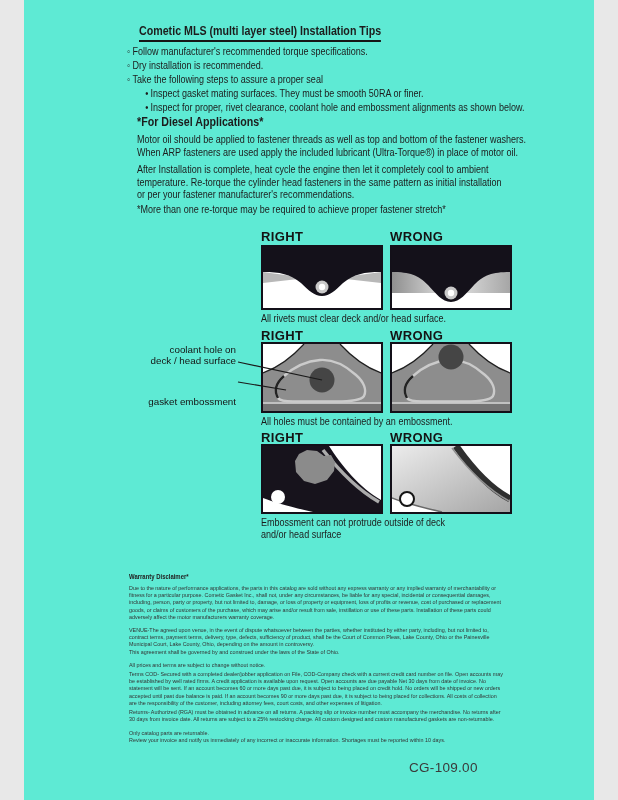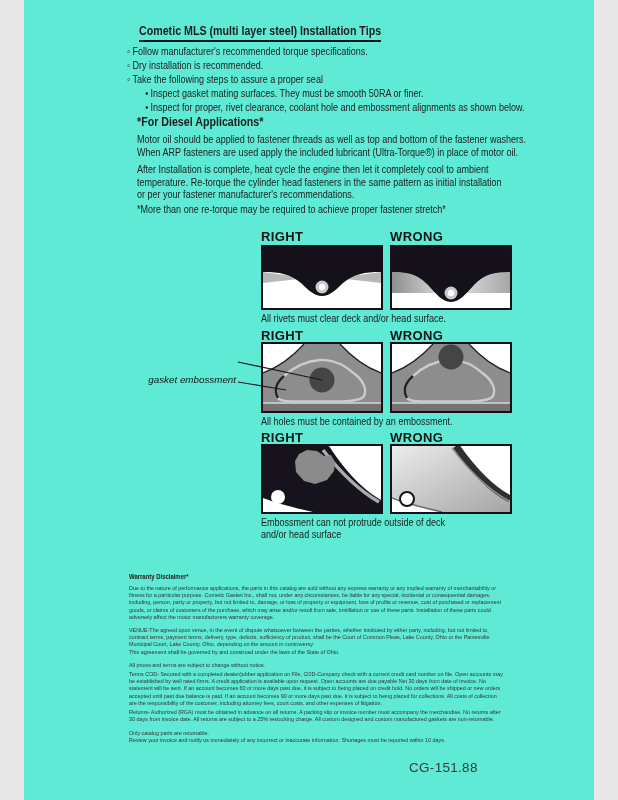--- a/index.html
+++ b/index.html
@@ -126,21 +126,23 @@
     <rect x="0" y="60" width="118" height="7" fill="#747474"></rect>
     <path d="M0,0 H41 C31,11 16,23 0,29 Z" fill="#ffffff"></path>
     <path d="M41,0 C31,11 16,23 0,29" fill="none" stroke="#1f1f1f" stroke-width="1.3"></path>
     <path d="M118,0 H77 C87,11 102,23 118,29 Z" fill="#ffffff"></path>
     <path d="M77,0 C87,11 102,23 118,29" fill="none" stroke="#1f1f1f" stroke-width="1.3"></path>
     <path d="M15,54 C11,47 13,39 21,32 C31,23 44,17 57,16 C71,15 83,22 93,31 C101,38 104,46 101,52 C98,56.5 88,57.5 73,57.5 L30,57.5 C22,57.5 17,57 15,54 Z" fill="none" stroke="#cbcbcb" stroke-width="2.4"></path>
     <path d="M15,54 C11,47 13,39 21,32" fill="none" stroke="#232323" stroke-width="2.4"></path>
     <circle cx="59" cy="13" r="12.5" fill="#454545"></circle>
   </svg>
 
-  <div class="abs callout" style="top:374px;font-style:italic;">gasket embossment</div>
+  <div class="abs callout" style="top:344px;">coolant hole on
+deck / head surface</div>
+  <div class="abs callout" style="top:396px;">gasket embossment</div>
 
   <svg class="abs" style="left:205px;top:340px;" width="100" height="56" viewBox="0 0 100 56" aria-hidden="true">
     <line x1="9" y1="22" x2="93" y2="40" stroke="#1a1a1a" stroke-width="1.2"></line>
     <line x1="9" y1="42" x2="57" y2="50" stroke="#1a1a1a" stroke-width="1.2"></line>
   </svg>
 
   <div class="abs caption cx" style="left:237px;top:416px;">All holes must be contained by an embossment.</div>
 
   <div class="dlabel" style="left:237px;top:431px;">RIGHT</div>
   <div class="dlabel" style="left:366px;top:431px;">WRONG</div>
@@ -185,15 +187,15 @@
   <div class="abs legal ml cx93" style="top:671px;">Terms COD- Secured with a completed dealer/jobber application on File, COD-Company check with a current credit card number on file.  Open accounts may
 be established by well rated firms.  A credit application is available upon request.  Open accounts are due payable Net 30 days from date of invoice.  No
 statement will be sent.  If an account becomes 60 or more days past due, it is subject to being placed on credit hold.  No orders will be shipped or new orders
 accepted until past due balance is paid.  If an account becomes 90 or more days past due, it is subject to being placed for collections.  All costs of collection
 are the responsibility of the customer, including attorney fees, court costs, and other expenses of litigation.</div>
   <div class="abs legal ml cx93" style="top:709px;">Returns- Authorized (RGA) must be obtained in advance on all returns.  A packing slip or invoice number must accompany the merchandise.  No returns after
 30 days from invoice date.  All returns are subject to a 25% restocking charge.  All custom designed and custom manufactured gaskets are non-returnable.</div>
   <div class="abs legal ml cx93" style="top:730px;">Only catalog parts are returnable.
 Review your invoice and notify us immediately of any incorrect or inaccurate information.  Shortages must be reported within 10 days.</div>
 
-  <div class="abs pagenum">CG-151.88</div>
+  <div class="abs pagenum">CG-109.00</div>
 
 </div>
 
 </body></html>

